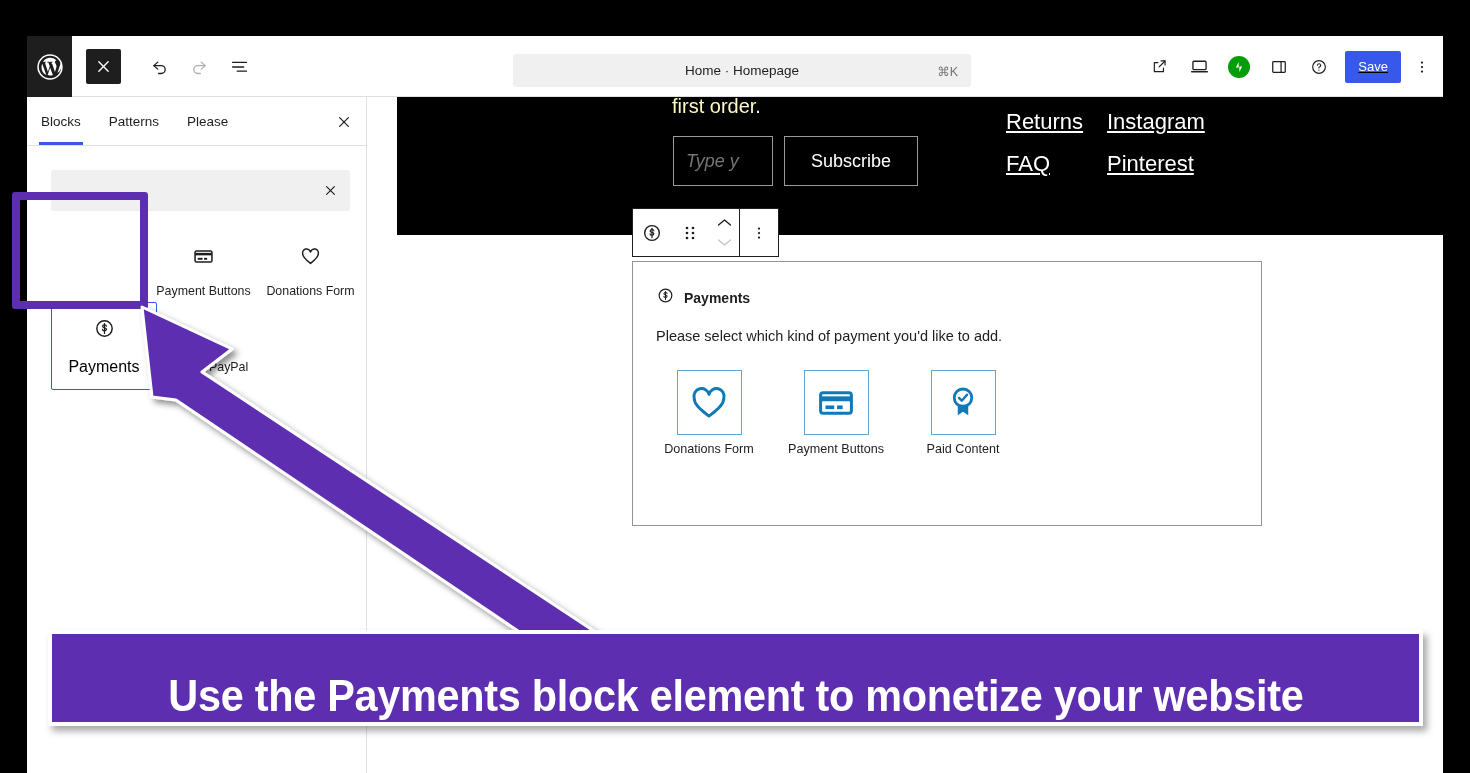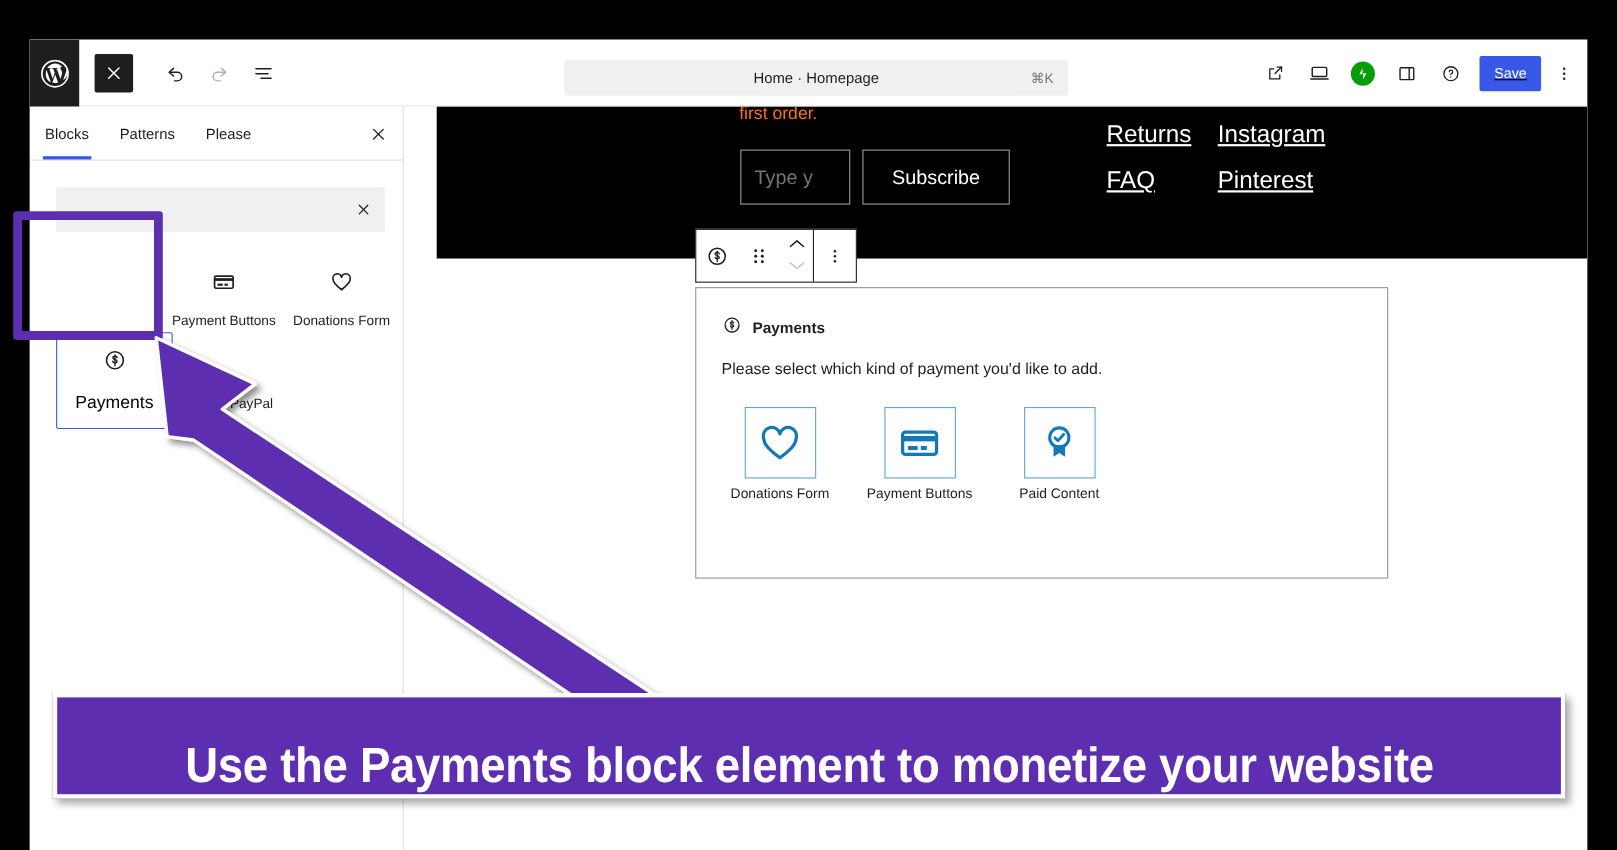--- a/index.html
+++ b/index.html
@@ -176,29 +176,30 @@
     background: #fff;
   }
   #site-footer {
     position: absolute; left: 29px; top: 0px;
     width: 1046px; height: 138px;
     background: #000;
     overflow: hidden;
   }
   #footer-tagline {
     position: absolute; left: 275px; top: -2px;
-    font-size: 16px; color: #f97316;
+    font-size: 20px; color: #fef9c3;
   }
   #footer-input {
     position: absolute; left: 276px; top: 39px;
     width: 100px; height: 50px;
     border: 1px solid #9a9a9a; background: transparent;
     color: #6b6b6b; font-size: 18px;
     padding-left: 12px; outline: none;
     font-family: "Liberation Sans", sans-serif;
+    font-style: italic;
   }
   #footer-subscribe {
     position: absolute; left: 387px; top: 39px;
     width: 134px; height: 50px;
     border: 1px solid #9a9a9a; background: transparent;
     color: #fff; font-size: 18px; cursor: pointer;
     font-family: "Liberation Sans", sans-serif;
   }
   .footer-link {
     position: absolute; color: #fff; font-size: 22px;

